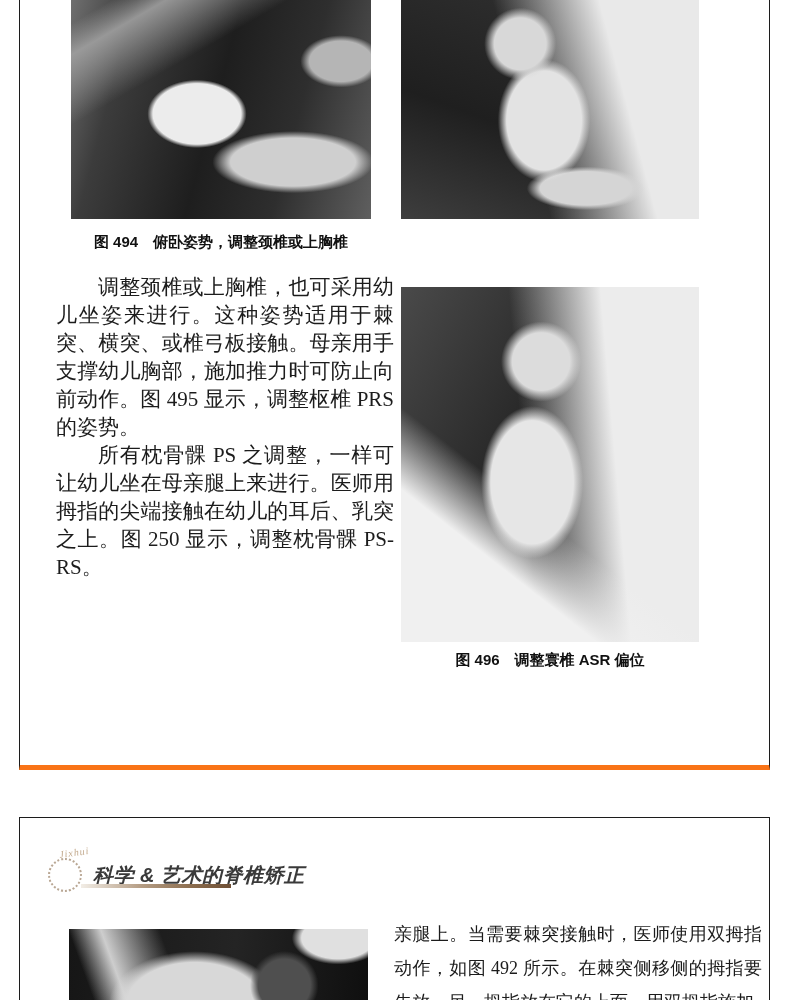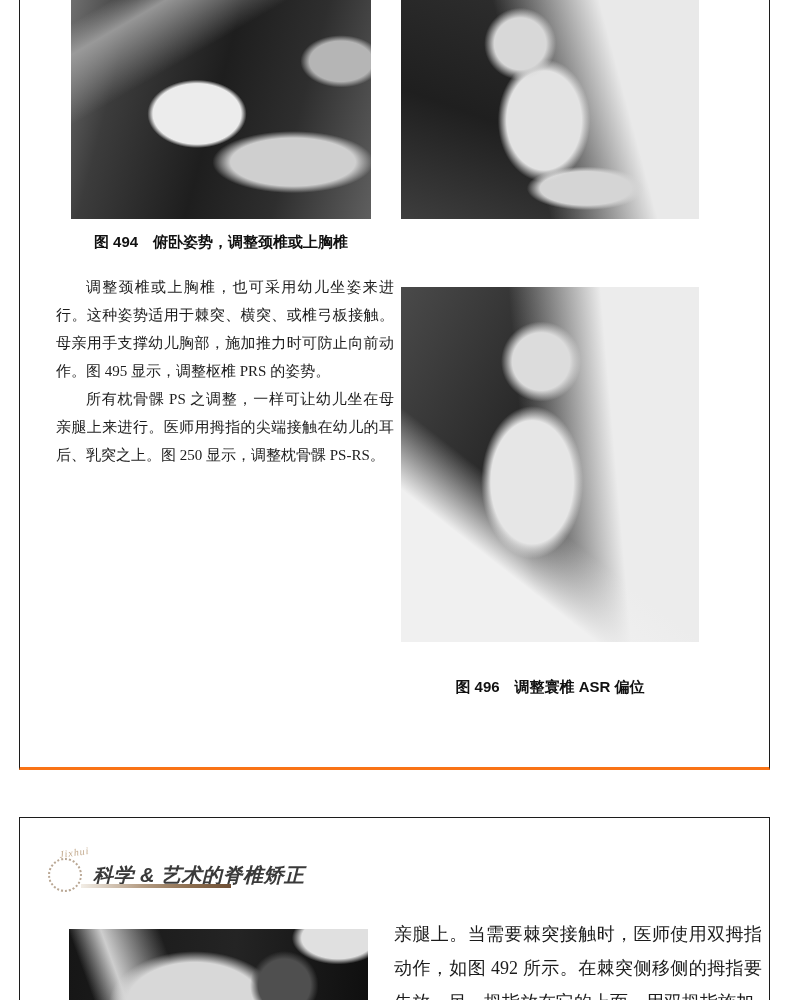--- a/index.html
+++ b/index.html
@@ -7,21 +7,21 @@
   #canvas {
     position:relative; width:790px; height:1000px;
     background:#ffffff; overflow:hidden;
     font-family:"Liberation Serif","DejaVu Serif",serif;
     color:#1c1c1c;
   }
   
   .page-card { position:absolute; left:19px; width:751px; background:#ffffff; }
   .page-card.top {
     top:0; height:770px;
-    border-left:1px solid #1c1c1c; border-right:1px solid #1c1c1c; border-bottom:3px solid #f97316;
+    border-left:1px solid #1c1c1c; border-right:1px solid #1c1c1c; border-bottom:5px solid #f97316;
   }
   .page-card.bottom {
     top:817px; height:183px;
     border-left:1px solid #1c1c1c; border-right:1px solid #1c1c1c; border-top:1px solid #1c1c1c;
   }
   
   .photo { position:absolute; overflow:hidden; }
   .photo-494 {
     left:51px; top:0; width:300px; height:219px;
     background:
@@ -60,24 +60,24 @@
   }
   
   .caption {
     position:absolute; text-align:center;
     font-family:"Liberation Sans","DejaVu Sans",sans-serif;
     font-weight:bold; font-size:15px; color:#111;
     white-space:nowrap;
   }
   .cap-494 { left:51px; width:300px; top:233px; }
   .cap-495 { left:381px; width:298px; top:233px; }
-  .cap-496 { left:381px; width:298px; top:678px; }
+  .cap-496 { left:381px; width:298px; top:651px; }
   .body-col {
     position:absolute; left:36px; top:273px; width:338px;
-    font-size:15px; line-height:28px; text-align:justify;
+    font-size:21px; line-height:28px; text-align:justify;
   }
   .body-col p { text-indent:2em; margin:0; }
   .page-number {
     position:absolute; left:0; width:100%; top:706px;
     text-align:center; font-size:16px; letter-spacing:1px;
   }
   
   .logo-circle {
     position:absolute; left:28px; top:40px; width:34px; height:34px;
     border:2px dotted #b9a794; border-radius:50%;

